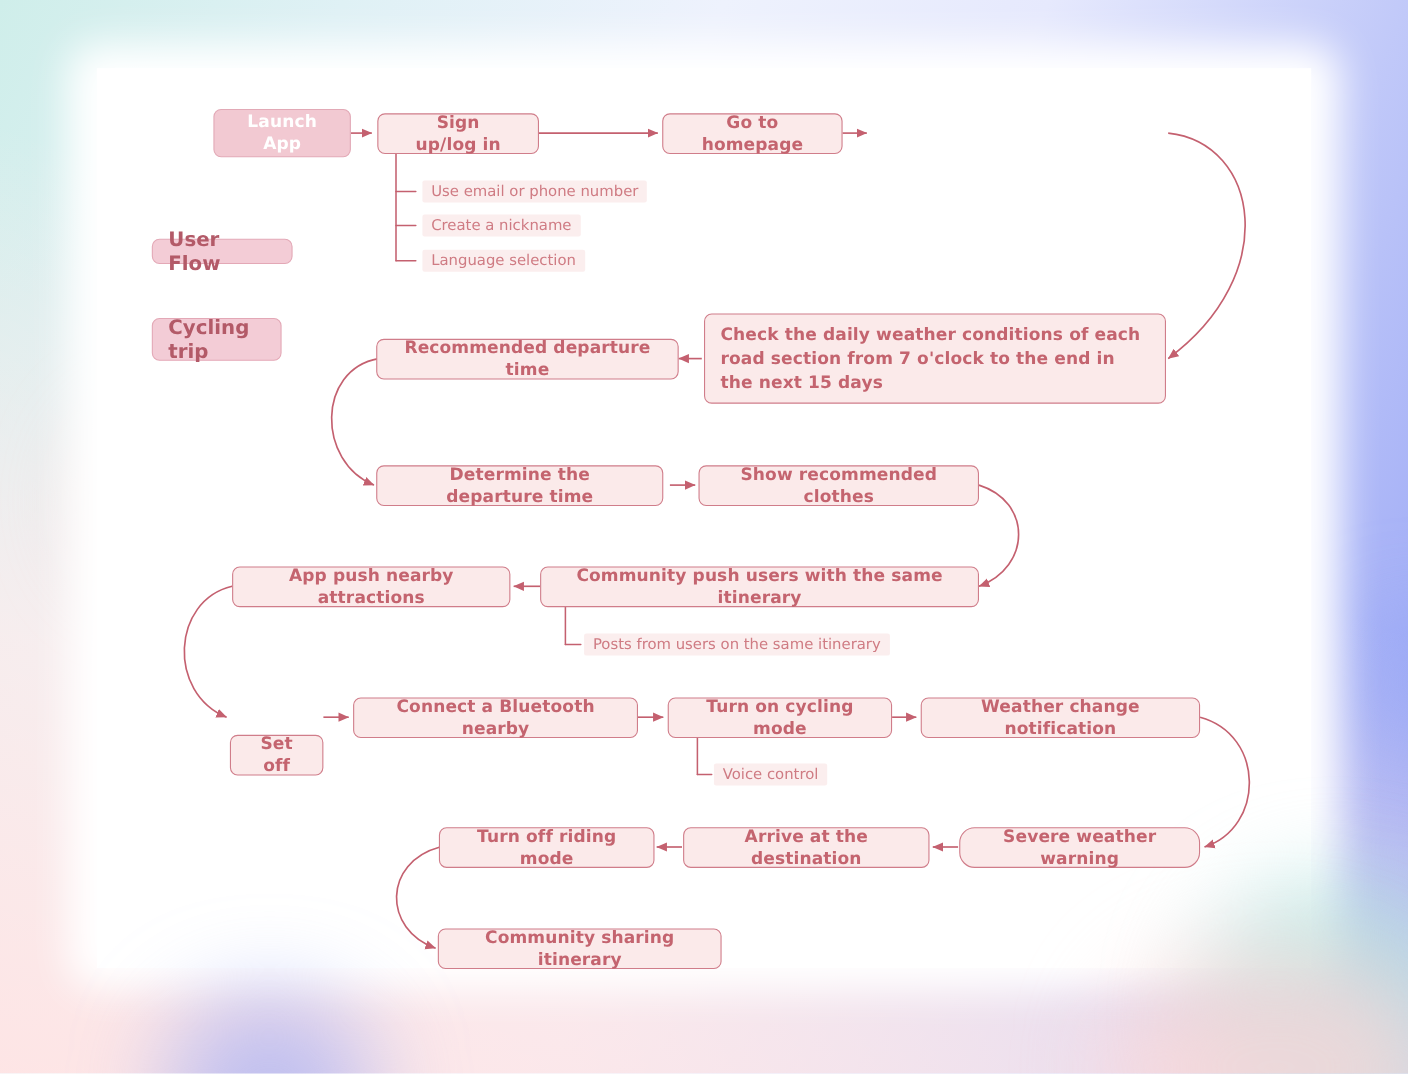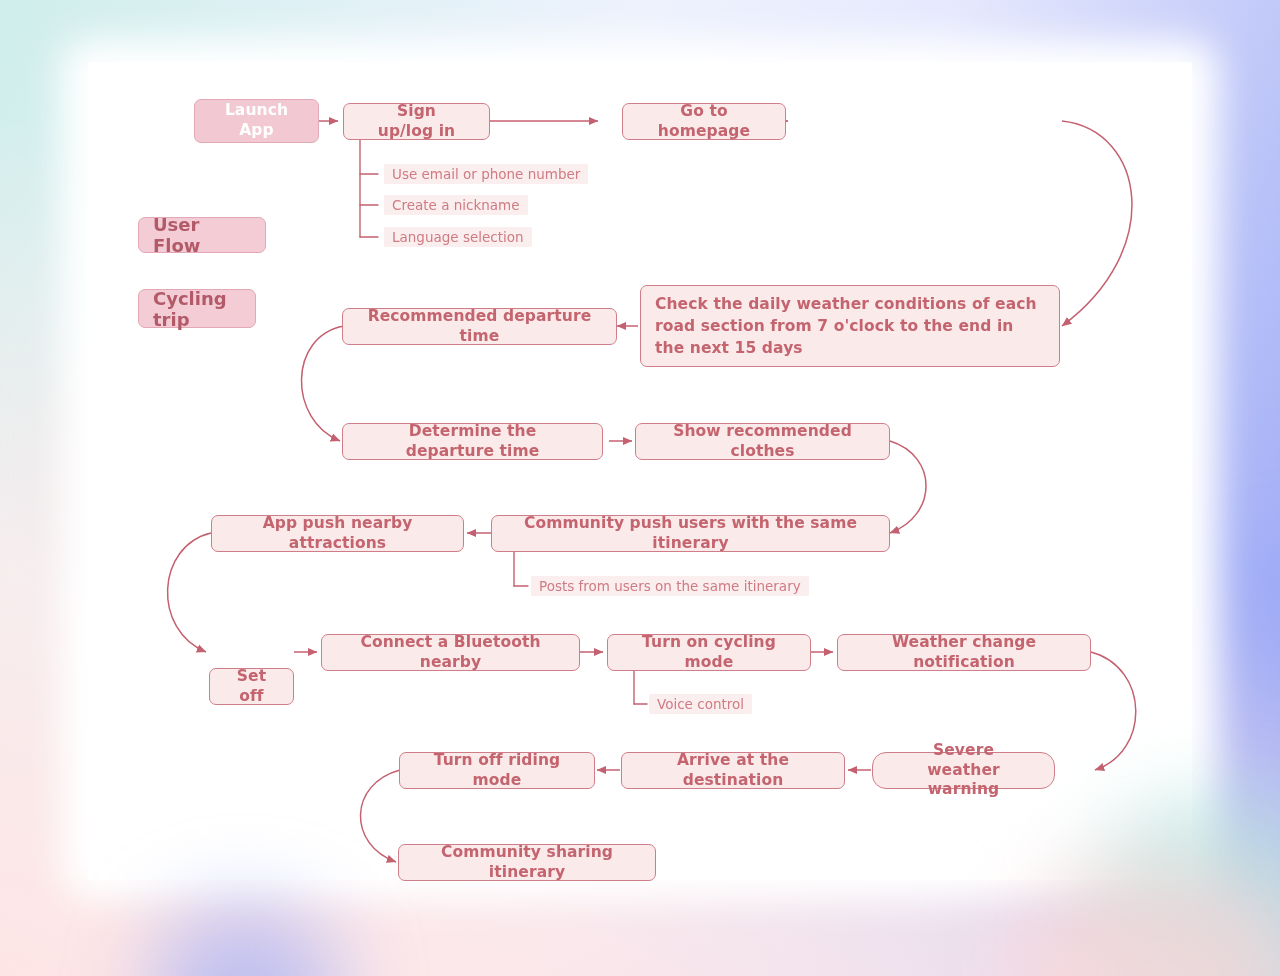--- a/index.html
+++ b/index.html
@@ -114,28 +114,28 @@
         <path d="M360,174 L378,174"></path>
         <path d="M360,205 L378,205"></path>
         <path d="M360,237 L378,237"></path>
         <path d="M514,550 L514,586"></path>
         <path d="M514,586 L528,586"></path>
         <path d="M634,669 L634,704"></path>
         <path d="M634,704 L647,704"></path>
       </g>
     </svg>
 
-    <div class="section-label" style="left:138px;top:217px;width:128px;height:36px;">User Flow</div>
+    <div class="section-label" style="left:138px;top:217px;width:128px;height:23px;">User Flow</div>
     <div class="section-label" style="left:138px;top:289px;width:118px;height:39px;">Cycling trip</div>
 
     <div class="node start" style="left:194px;top:99px;width:125px;height:44px;">Launch App</div>
 
     <div class="node" style="left:343px;top:103px;width:147px;height:37px;">Sign up/log in</div>
 
-    <div class="node" style="left:602px;top:103px;width:164px;height:37px;margin-left:20px;">Go to homepage</div>
+    <div class="node" style="left:602px;top:103px;width:164px;height:37px;">Go to homepage</div>
 
 
     <div class="node multiline" style="left:640px;top:285px;width:420px;height:82px;">Check the daily weather conditions of each road section from 7 o'clock to the end in the next 15 days</div>
 
     <div class="node" style="left:342px;top:308px;width:275px;height:37px;">Recommended departure time</div>
 
     <div class="node" style="left:342px;top:423px;width:261px;height:37px;">Determine the departure time</div>
 
     <div class="node" style="left:635px;top:423px;width:255px;height:37px;">Show recommended clothes</div>
 
@@ -144,21 +144,21 @@
     <div class="node" style="left:211px;top:515px;width:253px;height:37px;">App push nearby attractions</div>
 
     <div class="node" style="left:209px;top:668px;width:85px;height:37px;">Set off</div>
 
     <div class="node" style="left:321px;top:634px;width:259px;height:37px;">Connect a Bluetooth nearby</div>
 
     <div class="node" style="left:607px;top:634px;width:204px;height:37px;">Turn on cycling mode</div>
 
     <div class="node" style="left:837px;top:634px;width:254px;height:37px;">Weather change notification</div>
 
-    <div class="node" style="left:872px;top:752px;width:183px;height:37px;border-radius:14px;">Severe weather warning</div>
+    <div class="node" style="left:872px;top:752px;width:219px;height:37px;border-radius:14px;">Severe weather warning</div>
 
     <div class="node" style="left:399px;top:752px;width:196px;height:37px;">Turn off riding mode</div>
 
     <div class="node" style="left:621px;top:752px;width:224px;height:37px;">Arrive at the destination</div>
 
     <div class="node" style="left:398px;top:844px;width:258px;height:37px;">Community sharing itinerary</div>
 
     <div class="subnote" style="left:384px;top:164px;height:20px;">Use email or phone number</div>
     <div class="subnote" style="left:384px;top:195px;height:20px;">Create a nickname</div>
     <div class="subnote" style="left:384px;top:227px;height:20px;">Language selection</div>

